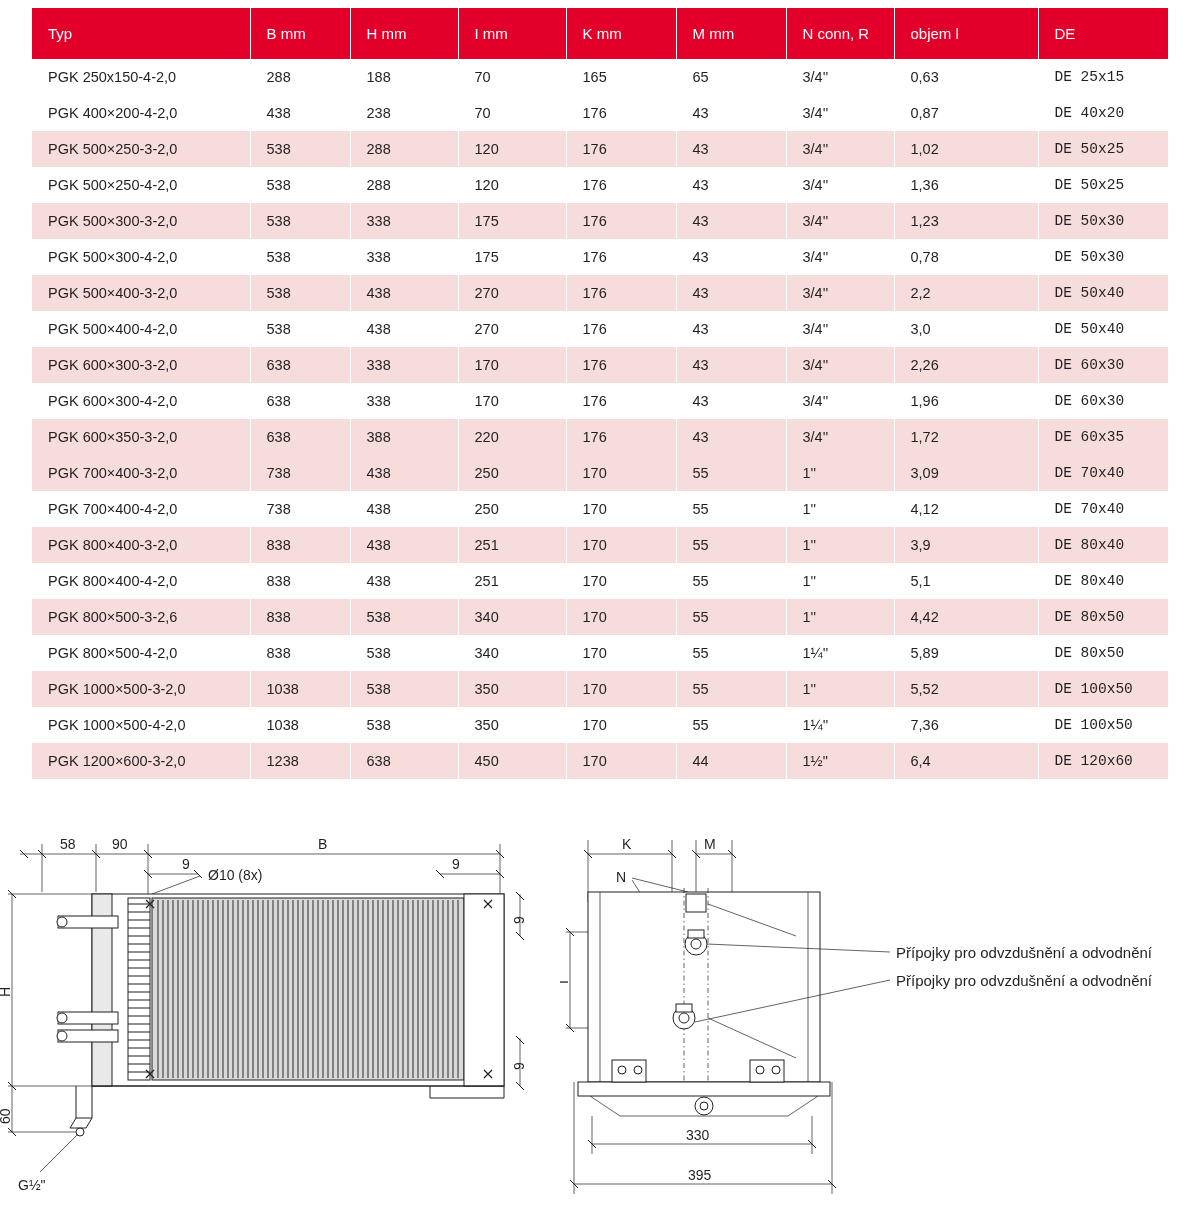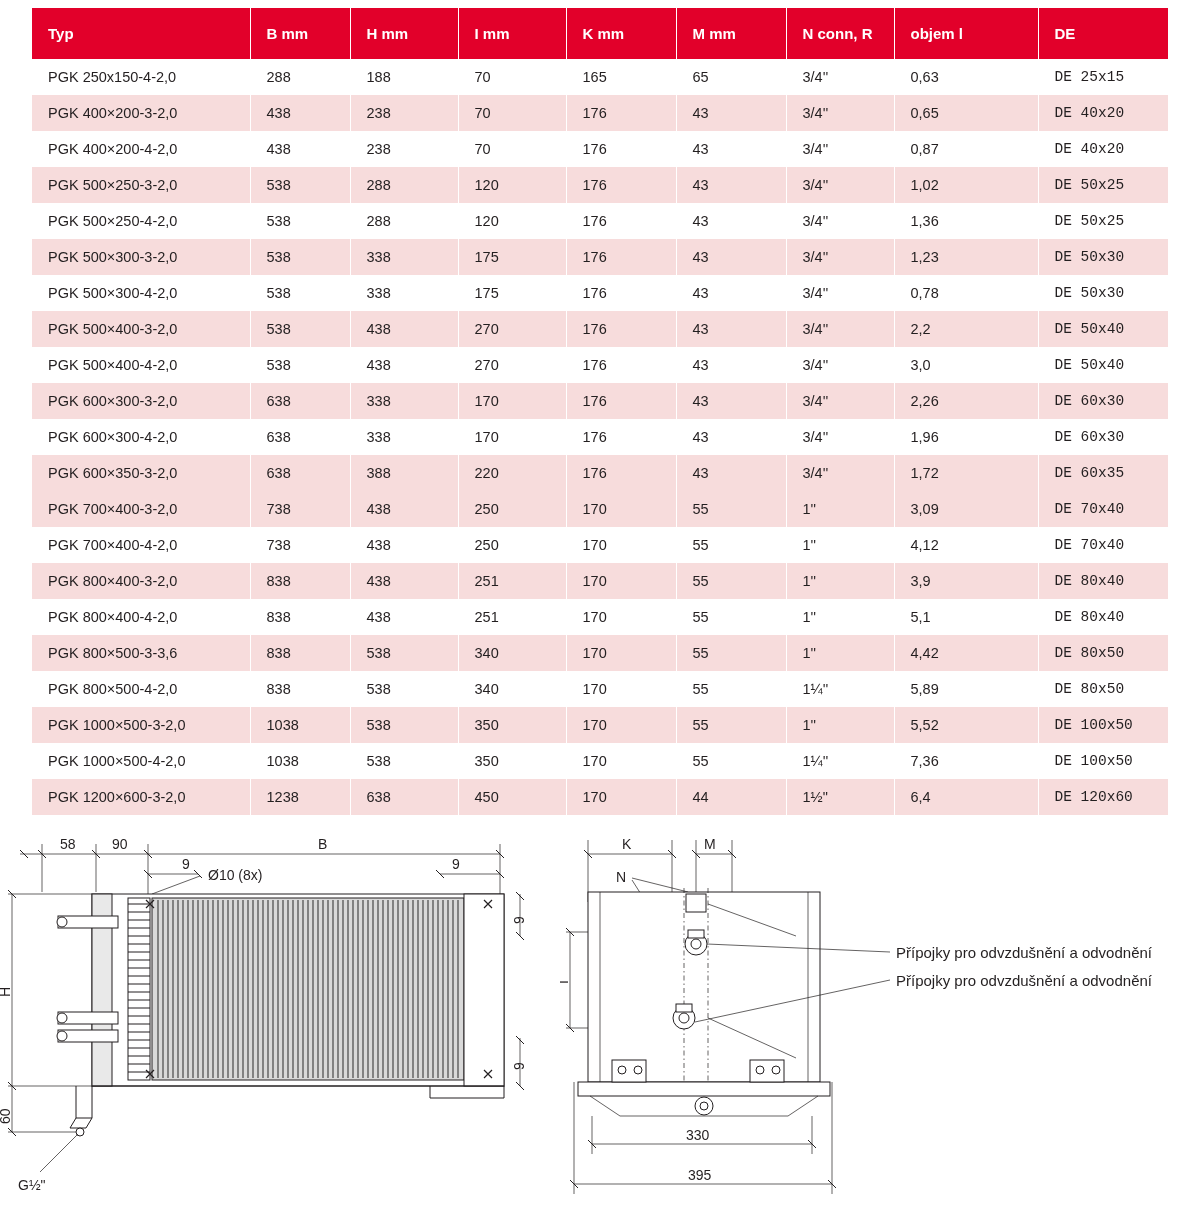--- a/index.html
+++ b/index.html
@@ -23,21 +23,21 @@
     left: 32px;
     top: 8px;
     width: 1136px;
     border-collapse: collapse;
     table-layout: fixed;
     font-size: 14.5px;
   }
   #spec-table th {
     background: #e2002a;
     color: #ffffff;
-    font-weight: bold;
+    font-weight: normal;
     text-align: left;
     padding: 12px 0 12px 16px;
     font-size: 15px;
     border-right: 1px solid #ffffff;
     height: 51px;
   }
   #spec-table th:last-child { border-right: none; }
   #spec-table td {
     padding: 9px 0 9px 16px;
     border-right: 1px solid #ffffff;
@@ -118,31 +118,20 @@
         <td>PGK 250x150-4-2,0</td>
         <td>288</td>
         <td>188</td>
         <td>70</td>
         <td>165</td>
         <td>65</td>
         <td>3/4''</td>
         <td>0,63</td>
         <td>DE 25x15</td>
       </tr>
-      <tr class="even">
-        <td>PGK 400×200-3-2,0</td>
-        <td>438</td>
-        <td>238</td>
-        <td>70</td>
-        <td>176</td>
-        <td>43</td>
-        <td>3/4''</td>
-        <td>0,65</td>
-        <td>DE 40x20</td>
-      </tr>
       <tr class="odd">
         <td>PGK 400×200-4-2,0</td>
         <td>438</td>
         <td>238</td>
         <td>70</td>
         <td>176</td>
         <td>43</td>
         <td>3/4''</td>
         <td>0,87</td>
         <td>DE 40x20</td>
@@ -284,21 +273,21 @@
         <td>838</td>
         <td>438</td>
         <td>251</td>
         <td>170</td>
         <td>55</td>
         <td>1''</td>
         <td>5,1</td>
         <td>DE 80x40</td>
       </tr>
       <tr class="even">
-        <td>PGK 800×500-3-3,6</td>
+        <td>PGK 800×500-3-2,6</td>
         <td>838</td>
         <td>538</td>
         <td>340</td>
         <td>170</td>
         <td>55</td>
         <td>1''</td>
         <td>4,42</td>
         <td>DE 80x50</td>
       </tr>
       <tr class="odd">

